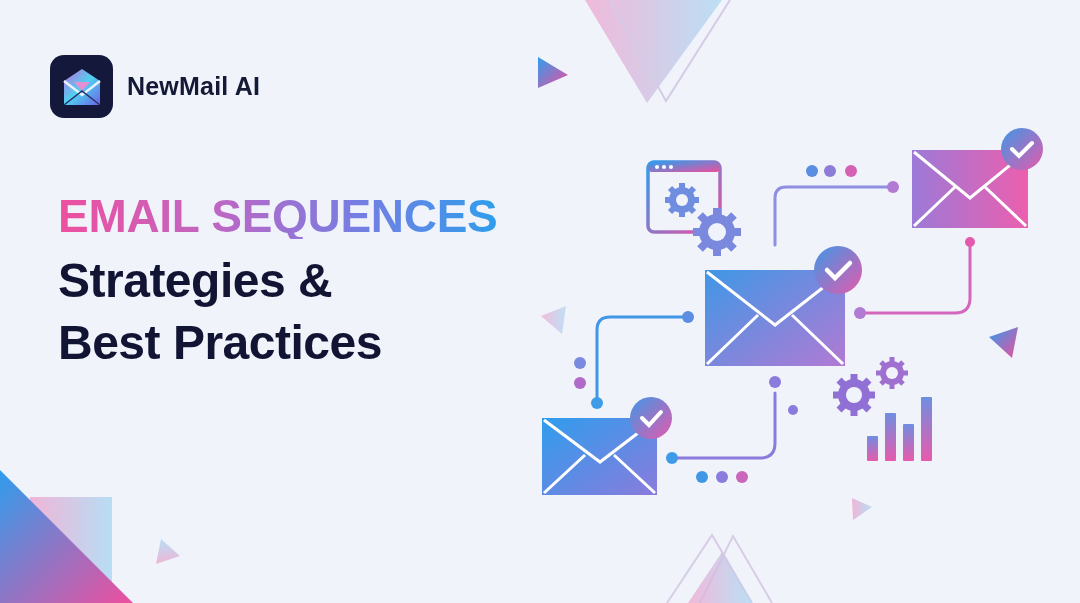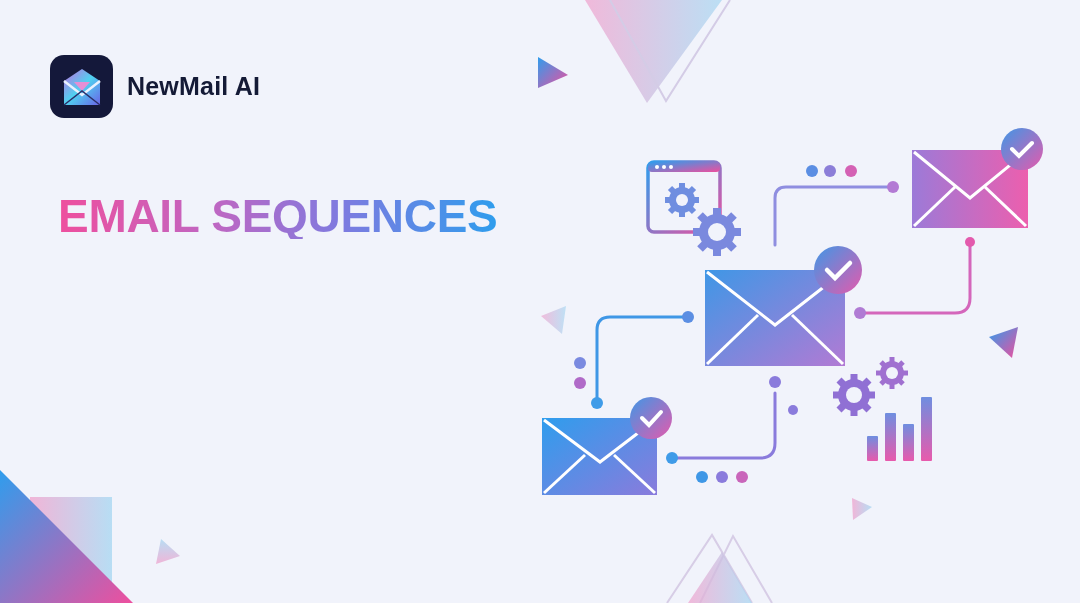--- a/index.html
+++ b/index.html
@@ -83,20 +83,22 @@
       <polyline points="4,16 22,30 40,16" fill="none" stroke="#e9f2ff" stroke-width="2.5"></polyline>
       <polygon points="14,17 30,17 22,26" fill="#e58fd5"></polygon>
       <polyline points="4,40 22,26 40,40" fill="none" stroke="#2b2f6a" stroke-width="1.5"></polyline>
     </svg>
   </div>
   <span class="brand-name">NewMail AI</span>
 </div>
 
 <div class="abs headline">
   <div class="line grad">EMAIL SEQUENCES</div>
+  <div class="line dark">Strategies &amp;</div>
+  <div class="line dark">Best Practices</div>
 </div>
 
 <svg class="abs" width="1080" height="603" style="left:0;top:0;">
 
   <g fill="none" stroke-width="3" stroke-linecap="round">
     <path d="M775,245 L775,198 Q775,187 786,187 L892,187" stroke="#8f8ee0"></path>
     <path d="M597,403 L597,330 Q597,317 610,317 L688,317" stroke="#3f97e6"></path>
     <path d="M860,313 L955,313 Q970,313 970,298 L970,242" stroke="#d466bb"></path>
     <path d="M672,458 L760,458 Q775,458 775,443 L775,393" stroke="#8a7bdc"></path>
   </g>

